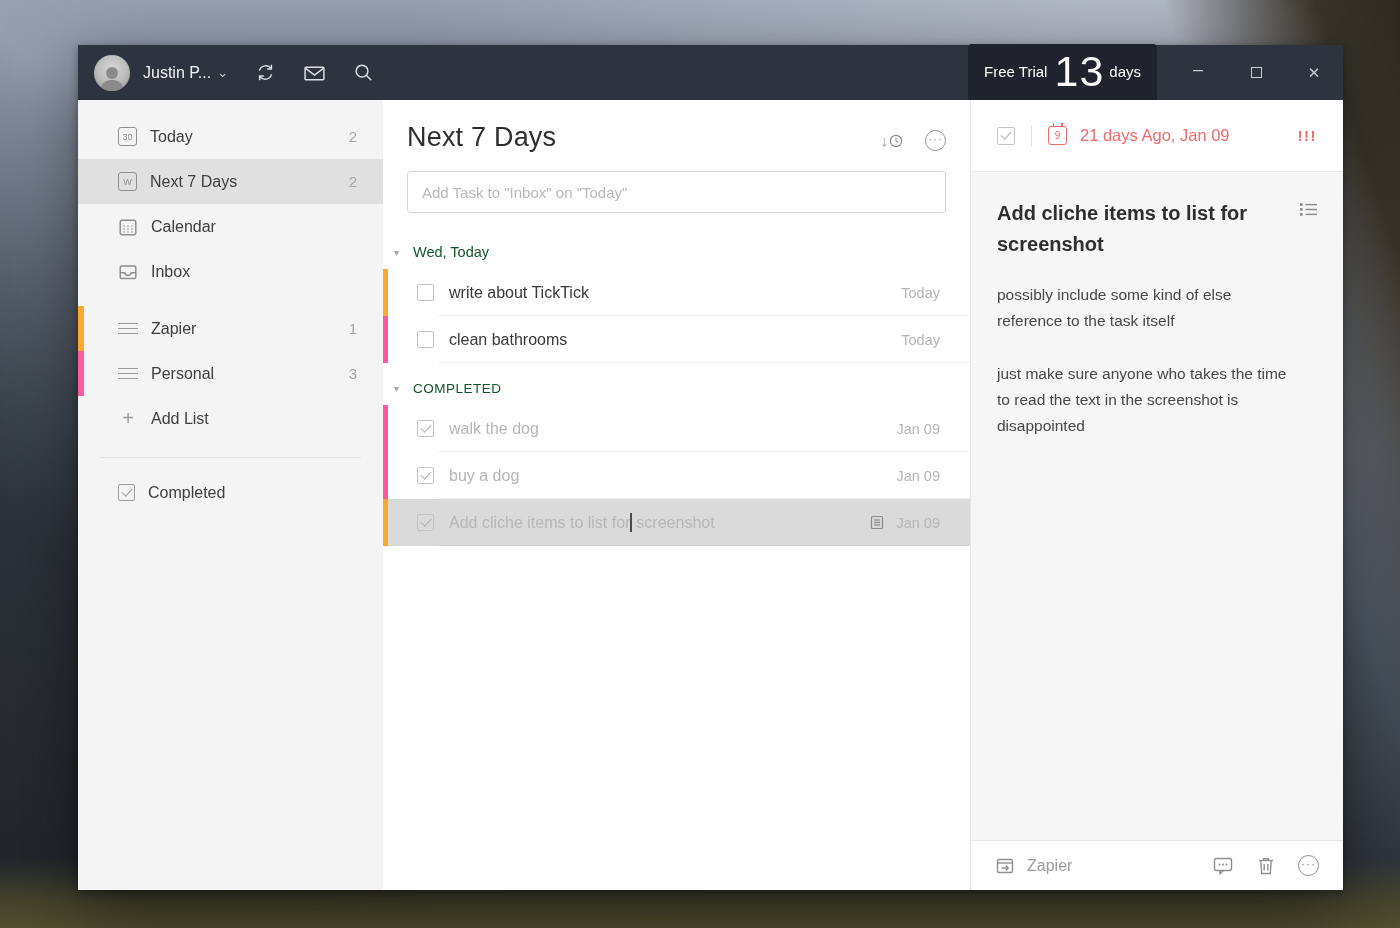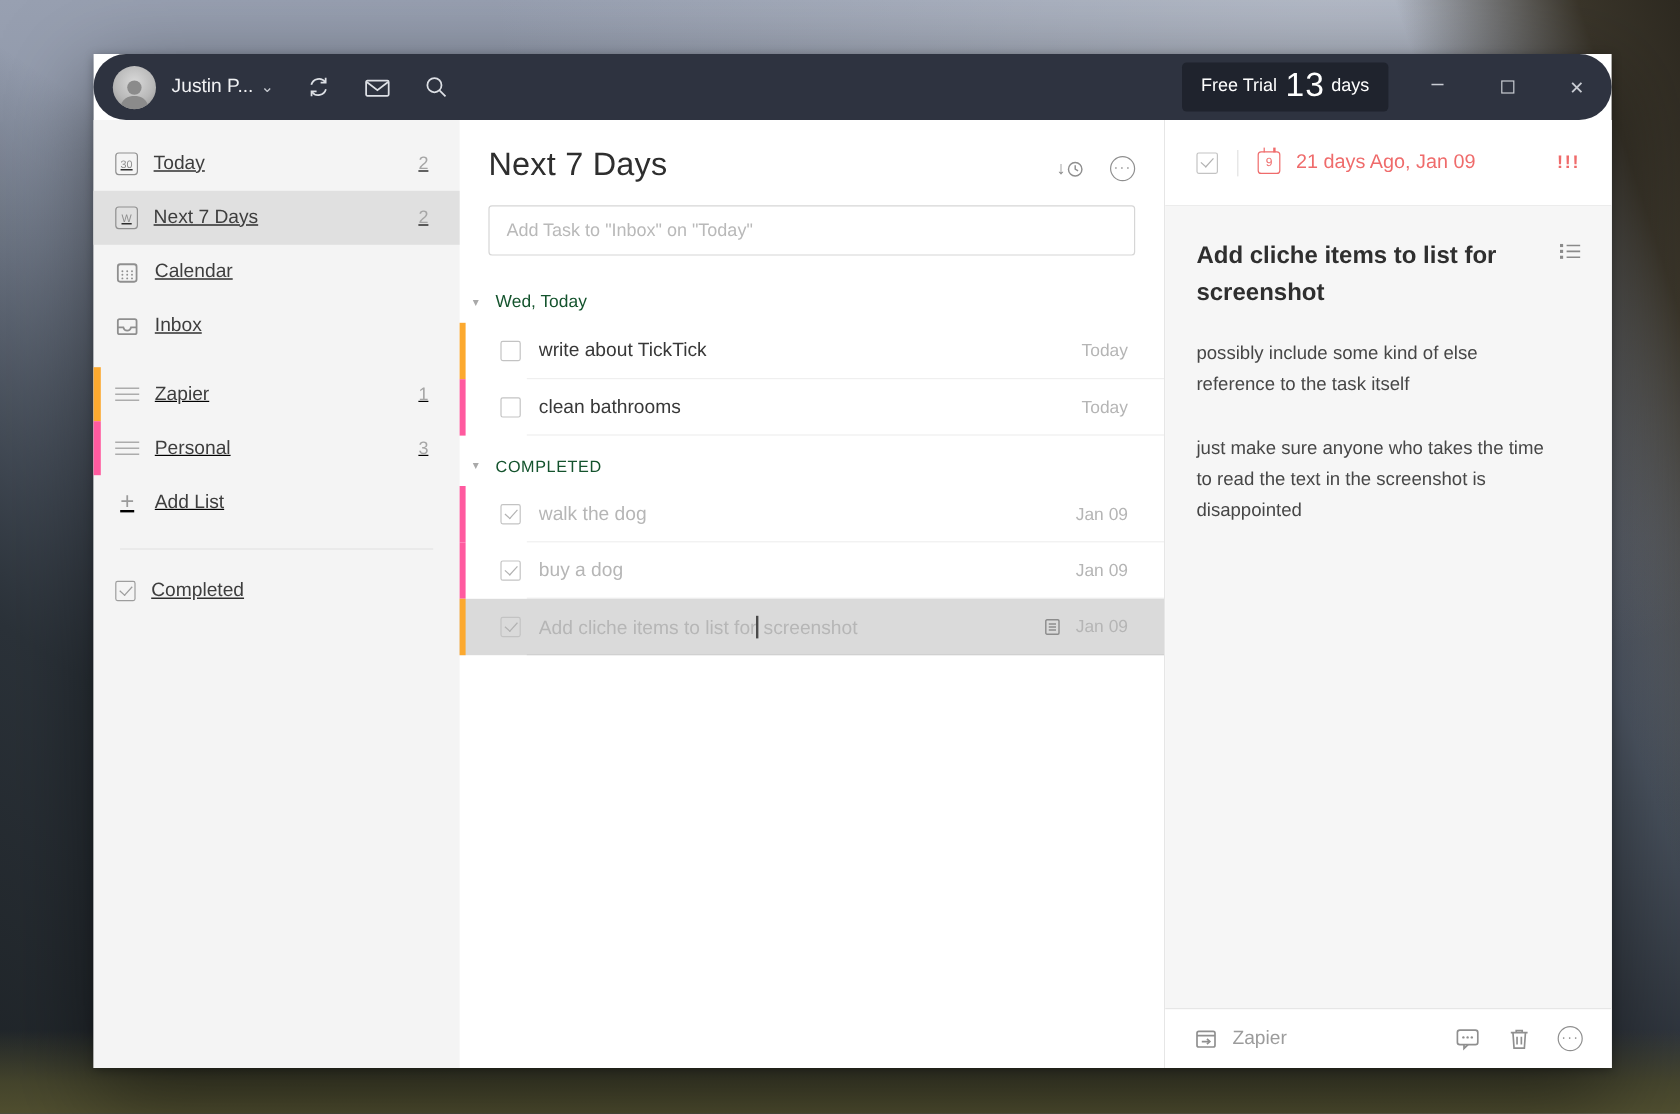--- a/index.html
+++ b/index.html
@@ -14,52 +14,51 @@
       linear-gradient(180deg, #98a0b1 0%, #8a93a5 22%, #6d778a 48%, #49525e 72%, #272c33 100%);
   }
   .window {
     position:absolute; left:78px; top:45px; width:1265px; height:845px;
     background:#ffffff; box-shadow:0 22px 70px rgba(0,0,0,.5), 0 2px 8px rgba(0,0,0,.35);
     display:flex; flex-direction:column;
   }
   
   .titlebar {
     height:55px; background:#2e3340; display:flex; align-items:center;
-    padding:0 0 0 16px; flex:0 0 auto;border-radius:27px;
+    padding:0 0 0 16px; flex:0 0 auto;
   }
   .avatar {
     width:36px; height:36px; border-radius:50%; overflow:hidden; flex:0 0 auto;
     background:radial-gradient(circle at 50% 38%, #d9d9d9 0%, #b9b9b9 55%, #8f8f8f 100%);
     display:flex; align-items:flex-end; justify-content:center; cursor:pointer;
   }
   .avatar svg { display:block; }
   .username { color:#f1f2f4; font-size:16px; margin-left:13px; cursor:pointer; }
   .chevron { color:#c7cad1; font-size:13px; margin-left:6px; cursor:pointer; }
   .tb-icon { margin-left:27px; color:#dde0e5; cursor:pointer; display:flex; align-items:center; }
   .trial-badge {
     margin-left:auto; background:#1f232d; border-radius:4px; padding:3px 16px 6px;
     display:flex; align-items:center; color:#ffffff; cursor:pointer;
   }
   .trial-prefix,.trial-suffix { font-size:15px; }
-  .trial-days { font-size:28px; font-weight:300; margin:0 5px 0 7px; letter-spacing:1px; }
+  .trial-days { font-size:43px; font-weight:300; margin:0 5px 0 7px; letter-spacing:1px; }
   .win-controls { display:flex; align-items:center; height:100%; margin-left:12px; }
   .win-btn {
     width:58px; height:100%; display:flex; align-items:center; justify-content:center;
     color:#c9ccd3; font-size:15px; cursor:pointer;
   }
   .win-btn .maxbox { width:11px; height:11px; border:1.2px solid #c9ccd3; }
   .win-btn.min span { transform:translateY(-3px); font-size:18px; }
   
   .app-body { flex:1; display:flex; min-height:0; }
   
   .sidebar { width:305px; flex:0 0 auto; background:#f4f4f4; position:relative; }
   .side-item {
-    height:45px; display:flex; align-items:center; padding-left:18px; cursor:pointer;
+    height:45px; display:flex; align-items:center; padding-left:40px; cursor:pointer;
     position:relative;
-    text-decoration:underline;
   }
   .side-item.selected { background:#e0e0e0; }
   .smart-group { margin-top:14px; }
   .badge-cal {
     width:19px; height:19px; border:1.5px solid #8f8f8f; border-radius:3px;
     display:flex; align-items:center; justify-content:center;
     font-size:9px; color:#8f8f8f; flex:0 0 auto;
   }
   .side-icon { color:#8f8f8f; display:flex; align-items:center; flex:0 0 auto; }
   .side-label { font-size:16px; color:#3e3e3e; margin-left:13px; }

